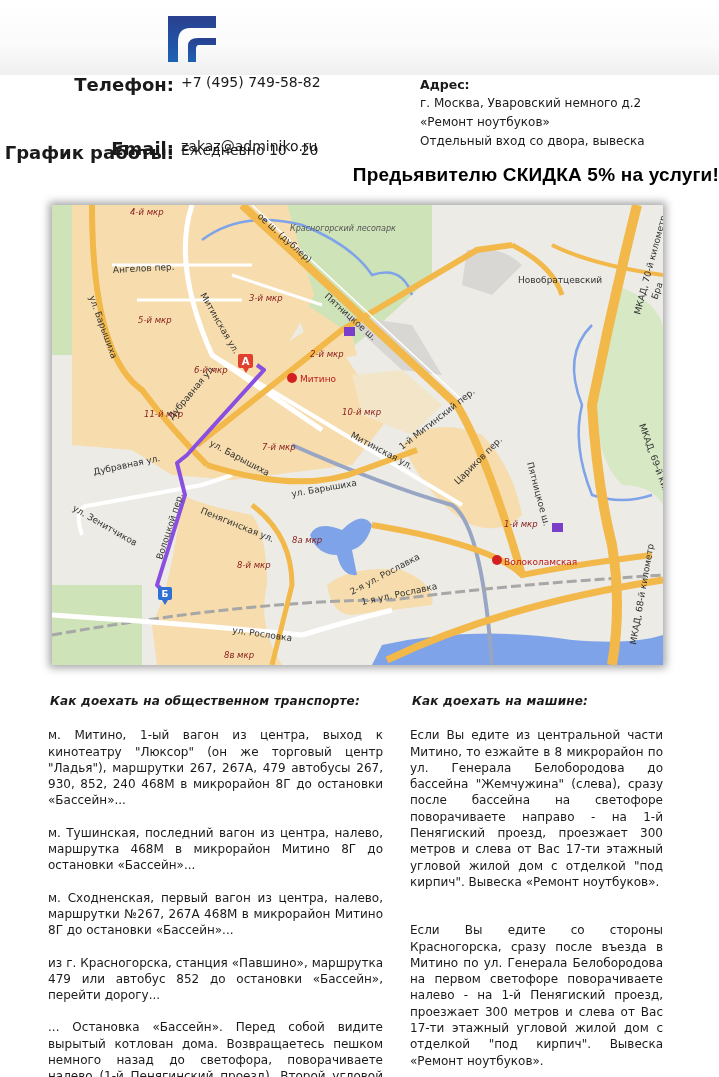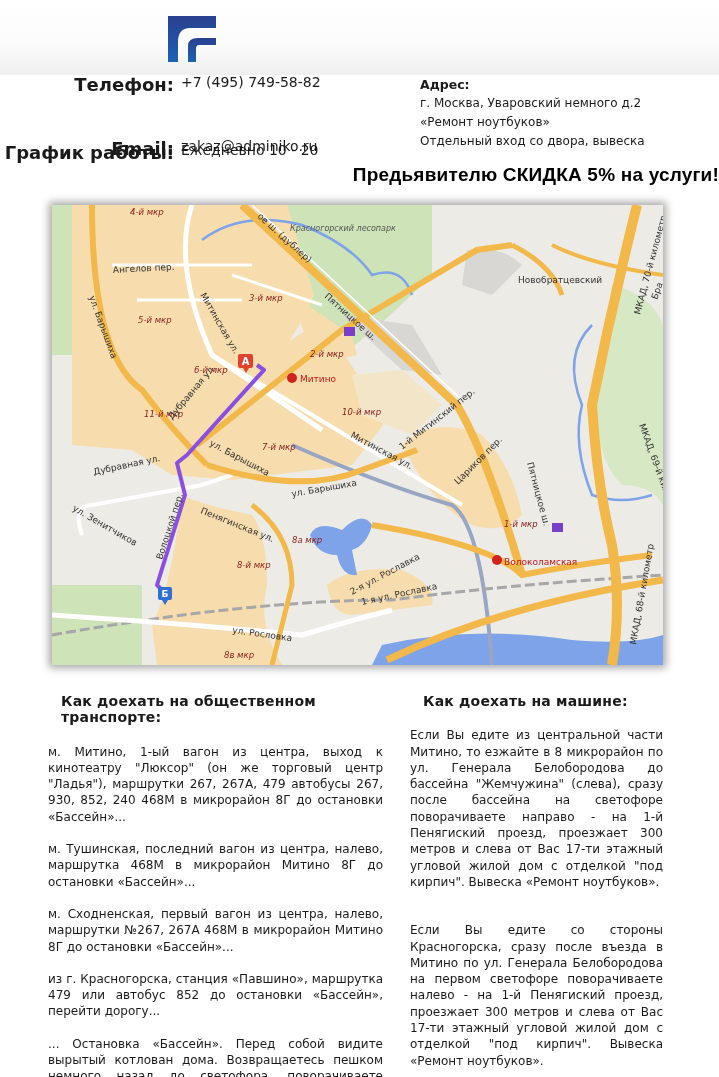--- a/index.html
+++ b/index.html
@@ -12,21 +12,21 @@
   .clabel{position:absolute;right:0;text-align:right;font-weight:bold;font-size:18px;}
   .cval{position:absolute;left:0;font-size:14px;}
   .addr{position:absolute;left:420px;top:75px;font-size:12px;line-height:19px;}
   .addr .h{font-weight:bold;font-size:12.5px;}
   .promo{position:absolute;left:0;width:719px;top:164px;text-align:right;font-family:"Liberation Sans",sans-serif;font-weight:bold;font-size:19px;color:#000;letter-spacing:0.2px;}
   .map{position:absolute;left:52px;top:205px;width:611px;height:460px;background:#ecebe6;box-shadow:0 0 8px 3px rgba(0,0,0,0.35);overflow:hidden;}
   .map svg{position:absolute;left:0;top:0;}
   .cols{position:absolute;top:693px;font-size:12px;line-height:16.3px;}
   .col-left{left:48px;width:335px;}
   .col-right{left:410px;width:253px;}
-  .cols h3{margin:0 0 18px 13px;font-size:14px;font-weight:bold;letter-spacing:0.2px;}
+  .cols h3{margin:0 0 18px 2px;font-size:12px;font-weight:bold;letter-spacing:0.2px;font-style:italic;}
   .cols p{margin:0 0 16px 0;text-align:justify;}
 </style>
 </head>
 <body>
 
 <div class="header">
   <svg class="logo" viewBox="0 0 48 46" width="48" height="46">
     <defs>
       <linearGradient id="lg" x1="0" y1="0" x2="0" y2="1">
         <stop offset="0" stop-color="#2a3f8f"></stop>

